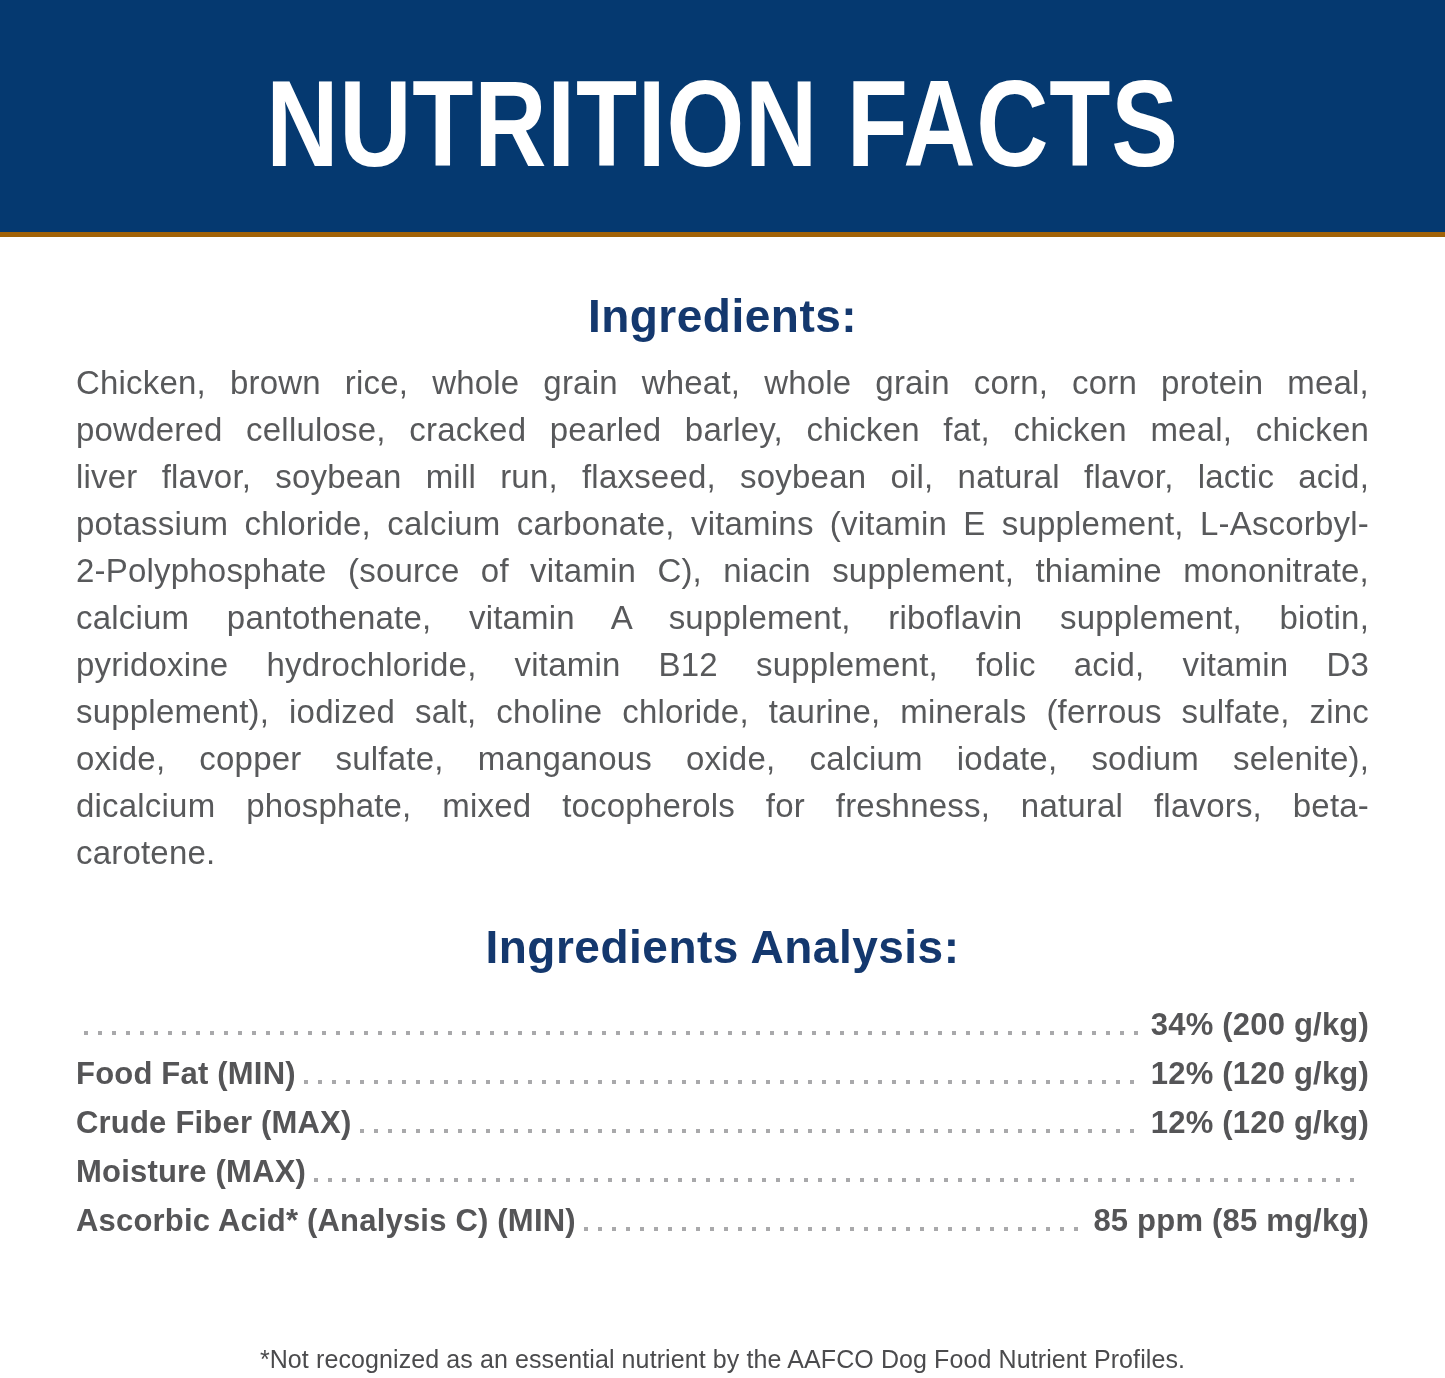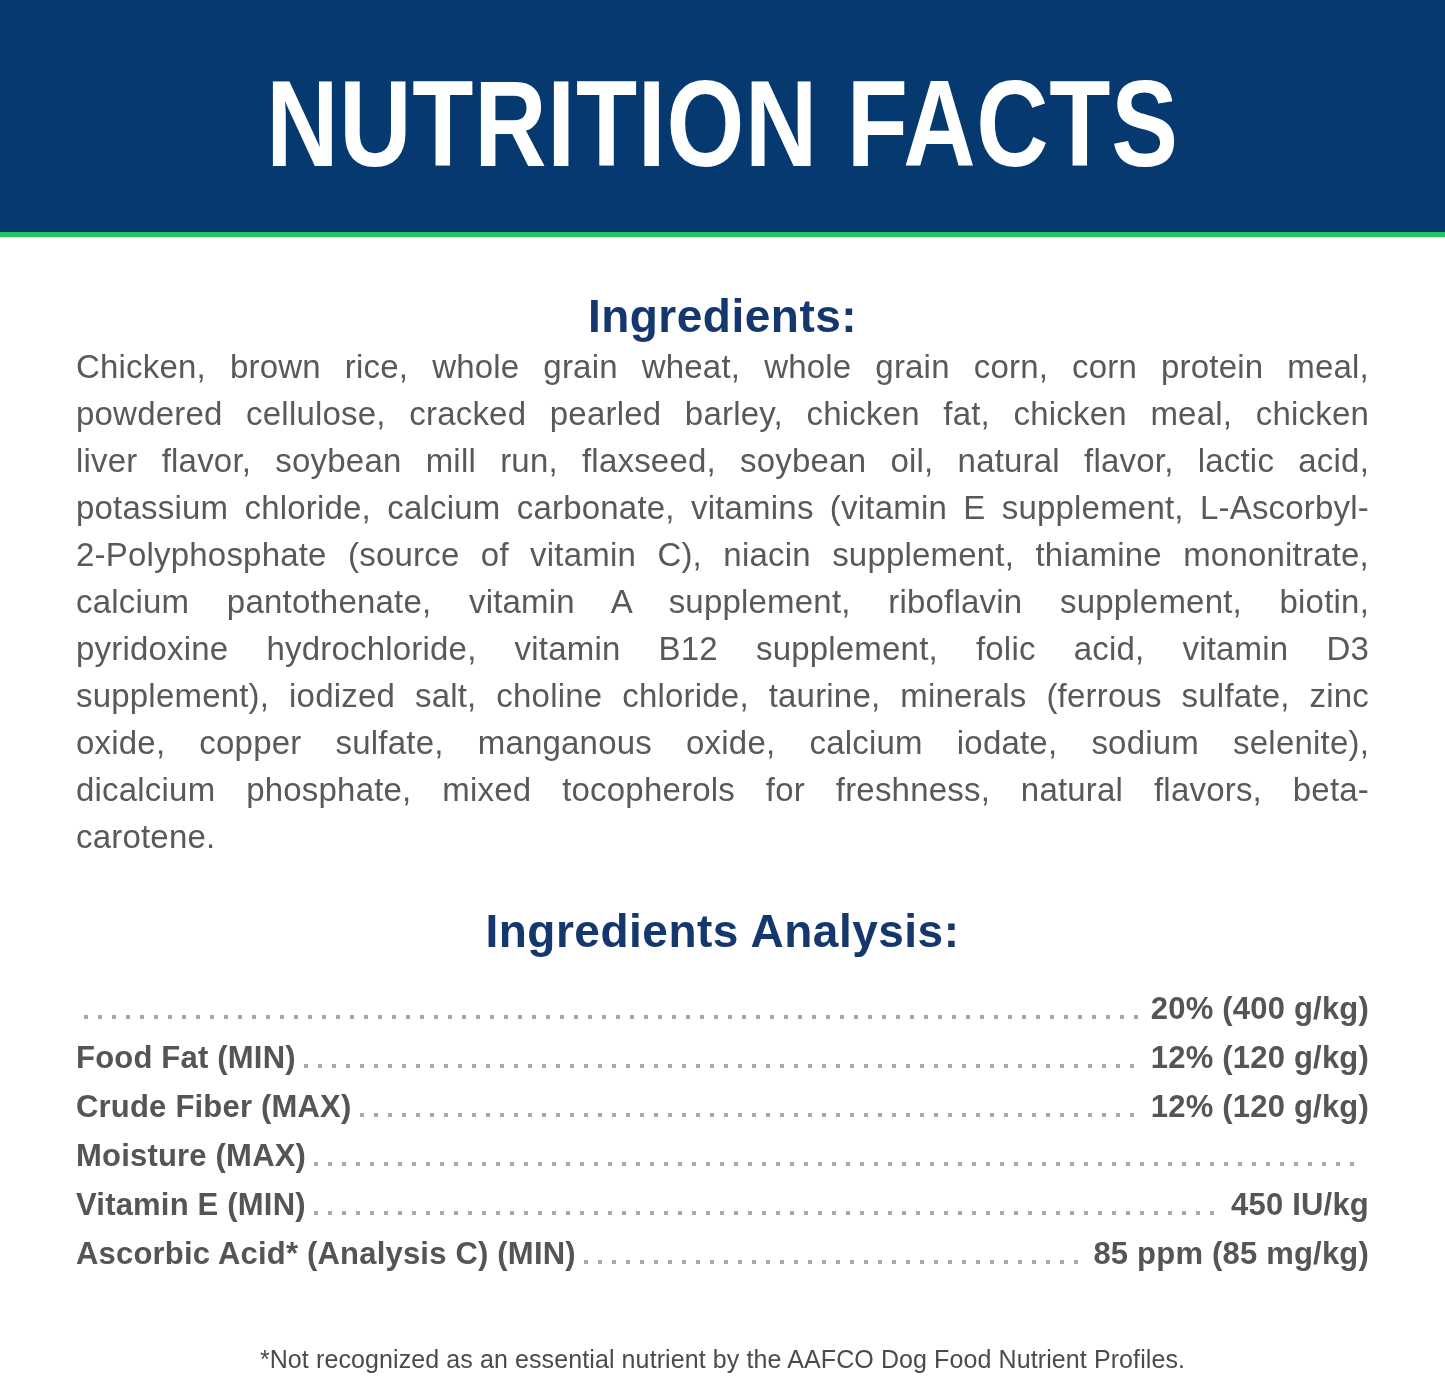--- a/index.html
+++ b/index.html
@@ -12,21 +12,21 @@
     height: 1378px;
     background: #ffffff;
     overflow: hidden;
   }
 
   
   .banner {
     width: 100%;
     height: 237px;
     background: #053970;
-    border-bottom: 5px solid #22c55e;
+    border-bottom: 5px solid #a16207;
     display: flex;
     align-items: center;
     justify-content: center;
   }
   .banner-title {
     color: #ffffff;
     font-weight: 800;
     font-size: 122px;
     letter-spacing: 1px;
     white-space: nowrap;
@@ -44,21 +44,21 @@
     text-align: center;
     color: #14386E;
     font-weight: 700;
     font-size: 46px;
     letter-spacing: 0.5px;
   }
   .heading-ingredients { margin-top: 52px; }
   .heading-analysis   { margin-top: 44px; }
 
   .ingredients-text {
-    margin-top: 0;
+    margin-top: 16px;
     text-align: justify;
     color: #58595B;
     font-size: 33px;
     line-height: 47px;
     font-weight: 400;
     letter-spacing: 0.2px;
     word-spacing: 6px;
   }
 
   
@@ -111,45 +111,40 @@
     <div class="section-heading heading-ingredients">Ingredients:</div>
 
     <p class="ingredients-text">Chicken, brown rice, whole grain wheat, whole grain corn, corn protein meal, powdered cellulose, cracked pearled barley, chicken fat, chicken meal, chicken liver flavor, soybean mill run, flaxseed, soybean oil, natural flavor, lactic acid, potassium chloride, calcium carbonate, vitamins (vitamin E supplement, L-Ascorbyl-2-Polyphosphate (source of vitamin C), niacin supplement, thiamine mononitrate, calcium pantothenate, vitamin A supplement, riboflavin supplement, biotin, pyridoxine hydrochloride, vitamin B12 supplement, folic acid, vitamin D3 supplement), iodized salt, choline chloride, taurine, minerals (ferrous sulfate, zinc oxide, copper sulfate, manganous oxide, calcium iodate, sodium selenite), dicalcium phosphate, mixed tocopherols for freshness, natural flavors, beta-carotene.</p>
 
     <div class="section-heading heading-analysis">Ingredients Analysis:</div>
 
     <div class="ga-table">
 
       <div class="ga-row">
         <span class="ga-leader"></span>
-        <span class="ga-value">20% (400 g/kg)</span>
+        <span class="ga-value">34% (200 g/kg)</span>
       </div>
 
       <div class="ga-row">
         <span class="ga-label">Food Fat (MIN)</span>
         <span class="ga-leader"></span>
         <span class="ga-value">12% (120 g/kg)</span>
       </div>
 
       <div class="ga-row">
         <span class="ga-label">Crude Fiber (MAX)</span>
         <span class="ga-leader"></span>
         <span class="ga-value">12% (120 g/kg)</span>
       </div>
 
       <div class="ga-row">
         <span class="ga-label">Moisture (MAX)</span>
         <span class="ga-leader"></span>
       </div>
 
-      <div class="ga-row">
-        <span class="ga-label">Vitamin E (MIN)</span>
-        <span class="ga-leader"></span>
-        <span class="ga-value">450 IU/kg</span>
-      </div>
 
       <div class="ga-row">
         <span class="ga-label">Ascorbic Acid* (Analysis C) (MIN)</span>
         <span class="ga-leader"></span>
         <span class="ga-value">85 ppm (85 mg/kg)</span>
       </div>
 
     </div>
   </div>
 

